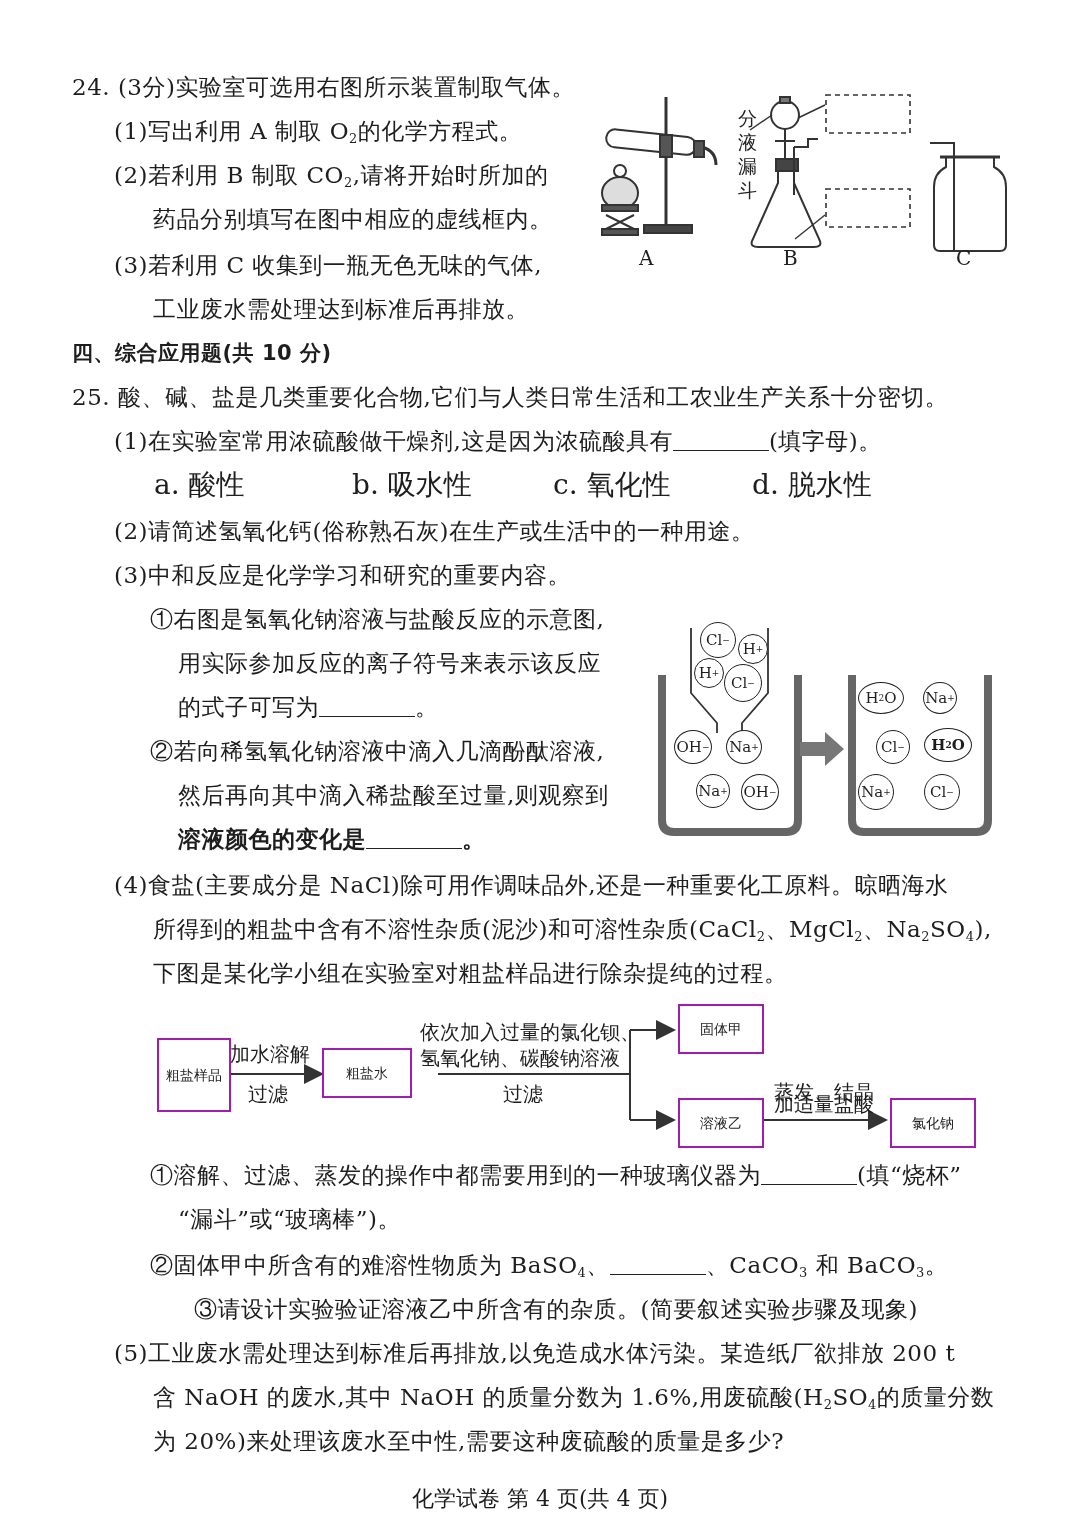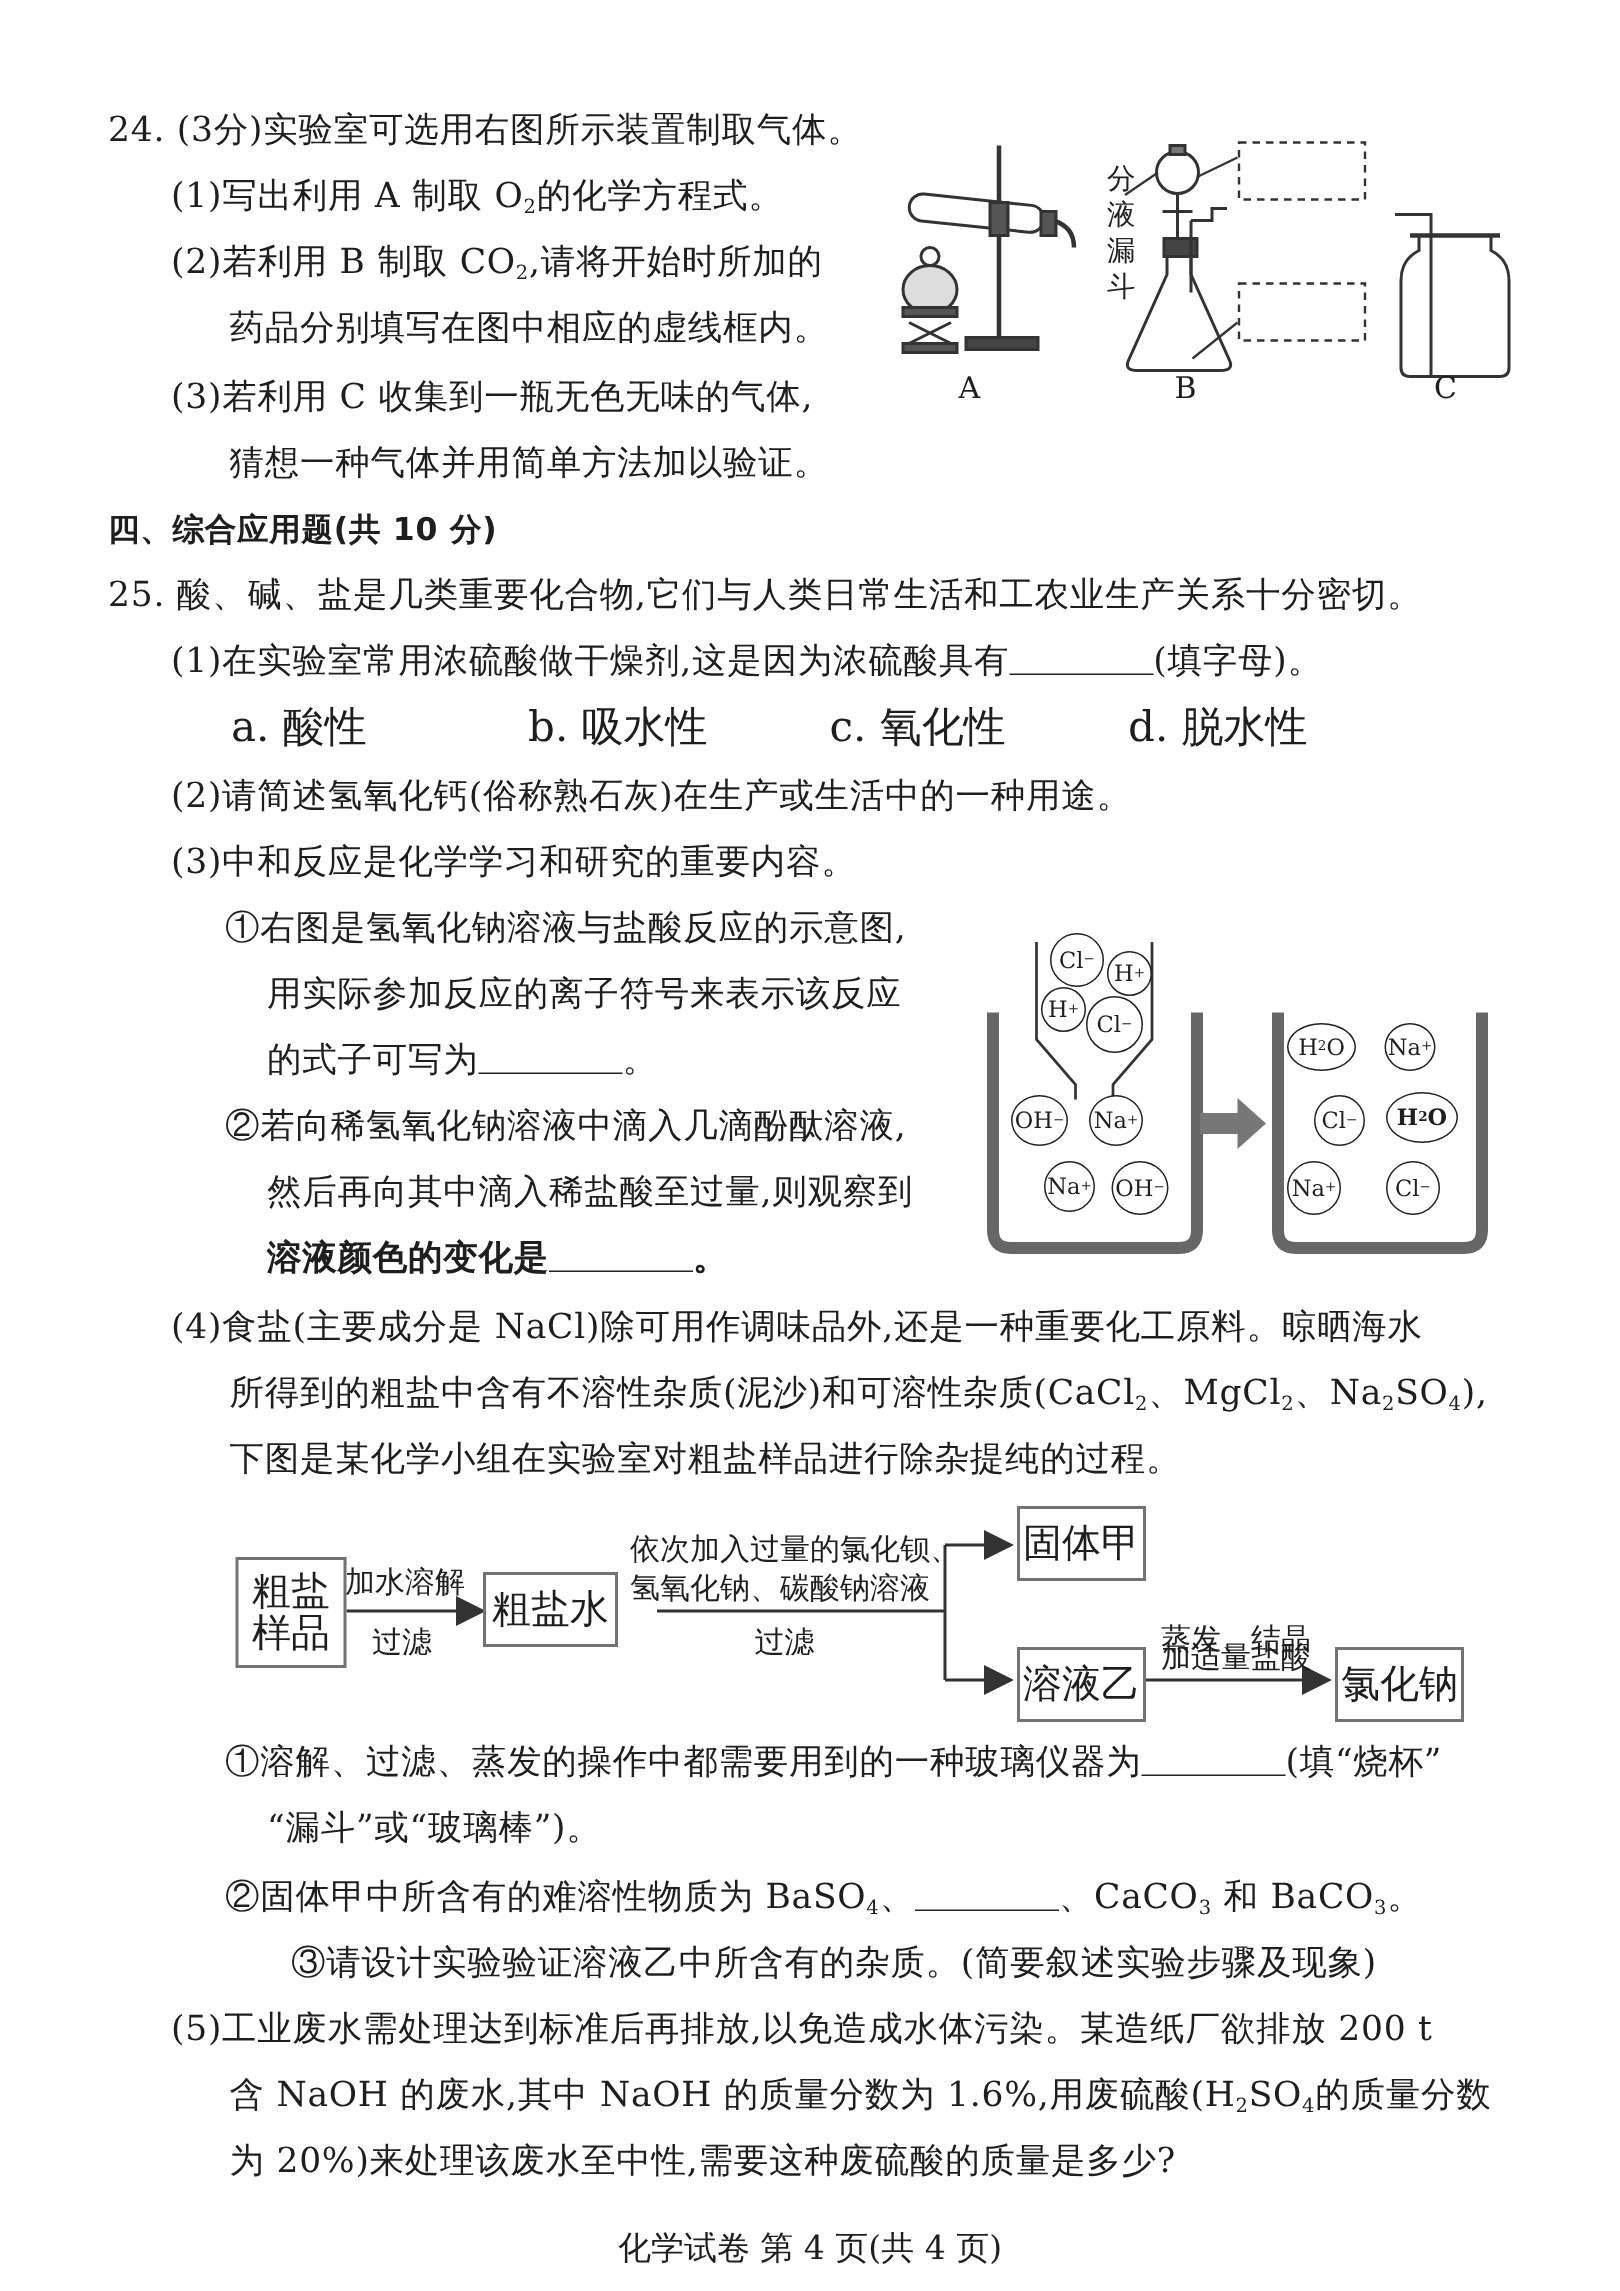--- a/index.html
+++ b/index.html
@@ -4,22 +4,22 @@
 <style>
   html, body { margin:0; padding:0; background:#ffffff; }
   body { width:1080px; height:1527px; position:relative; overflow:hidden;
          font-family:"DejaVu Serif","Liberation Serif",serif; color:#1e1e1e; }
   .ln { position:absolute; font-size:23px; line-height:30px; white-space:nowrap; letter-spacing:0.5px; }
   .bold { font-weight:bold; font-family:"DejaVu Sans","Liberation Sans",sans-serif; font-size:21px; }
   sub { font-size:13px; vertical-align:-4px; line-height:0; }
   sup { font-size:13px; vertical-align:8px; line-height:0; }
   .blank { display:inline-block; border-bottom:1.5px solid #222; height:22px; vertical-align:-2px; }
   .opt { position:absolute; font-size:28px; line-height:30px; }
-  .box { position:absolute; border:2px solid #737373; display:flex; align-items:center; justify-content:center;
-         font-size:26px; background:#fff; text-align:center; line-height:28px; }
+  .box { position:absolute; border:2px solid #a21caf; display:flex; align-items:center; justify-content:center;
+         font-size:14px; background:#fff; text-align:center; line-height:28px; }
   .flbl { position:absolute; font-size:20px; line-height:24px; white-space:nowrap; }
   .ion { position:absolute; border:1.6px solid #222; border-radius:50%; display:flex; align-items:center;
          justify-content:center; font-size:15px; background:#fff; }
   .ion sup { font-size:9px; vertical-align:6px; }
   .ion sub { font-size:9px; vertical-align:-3px; }
   .app-lbl { position:absolute; font-size:20px; }
   .footer { position:absolute; left:0; width:1080px; top:1484px; text-align:center; font-size:22px; }
 </style>
 </head>
 <body>
@@ -31,21 +31,21 @@
 <div class="ln" style="left:114px;top:116px;">
   <span>(1)</span><span>写出利用 A 制取 O</span><sub>2</sub><span>的化学方程式。</span>
 </div>
 <div class="ln" style="left:114px;top:160px;">
   <span>(2)</span><span>若利用 B 制取 CO</span><sub>2</sub><span>,请将开始时所加的</span>
 </div>
 <div class="ln" style="left:153px;top:204px;">药品分别填写在图中相应的虚线框内。</div>
 <div class="ln" style="left:114px;top:250px;text-align:center;">
   <span>(3)</span><span>若利用 C 收集到一瓶无色无味的气体,</span>
 </div>
-<div class="ln" style="left:153px;top:294px;">猜想一种气体并用简单方法加以验证。</div>
+<div class="ln" style="left:153px;top:294px;">工业废水需处理达到标准后再排放。</div>
 
 <svg style="position:absolute;left:590px;top:85px;" width="430" height="190" viewBox="0 0 430 190">
   <g stroke="#333" fill="none" stroke-width="2">
     <line x1="76" y1="12" x2="76" y2="145" stroke-width="3"></line>
     <rect x="54" y="140" width="48" height="8" fill="#444"></rect>
     <rect x="16" y="48" width="90" height="18" rx="9" transform="rotate(6 60 57)"></rect>
     <rect x="70" y="50" width="12" height="22" fill="#555"></rect>
     <path d="M112 62 q14 4 14 18" stroke-width="3"></path>
     <rect x="104" y="56" width="10" height="16" fill="#555"></rect>
     <ellipse cx="30" cy="108" rx="18" ry="16" fill="#ddd"></ellipse>

